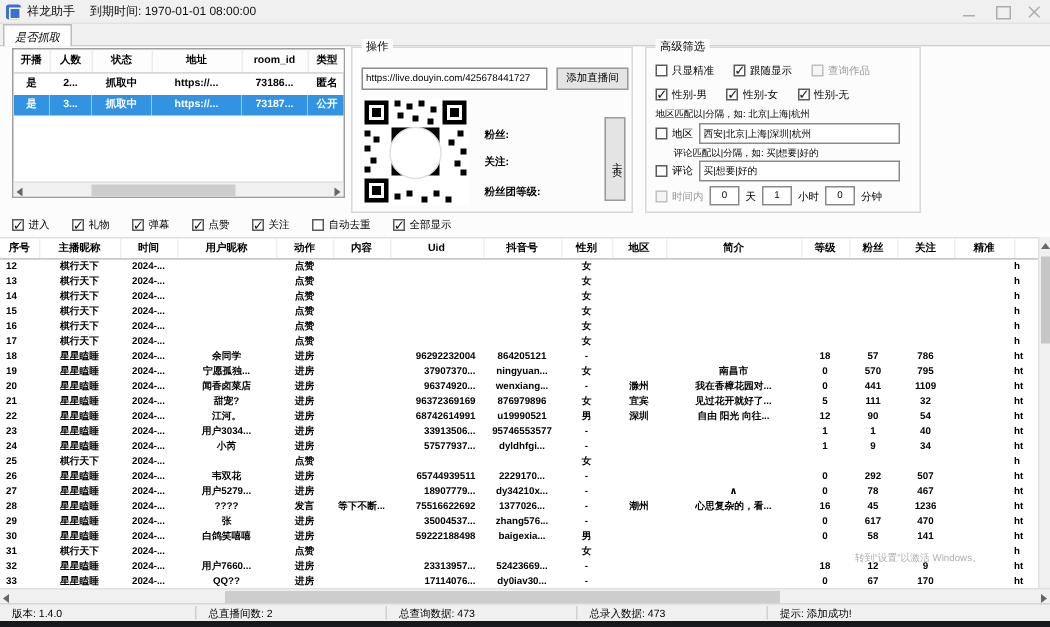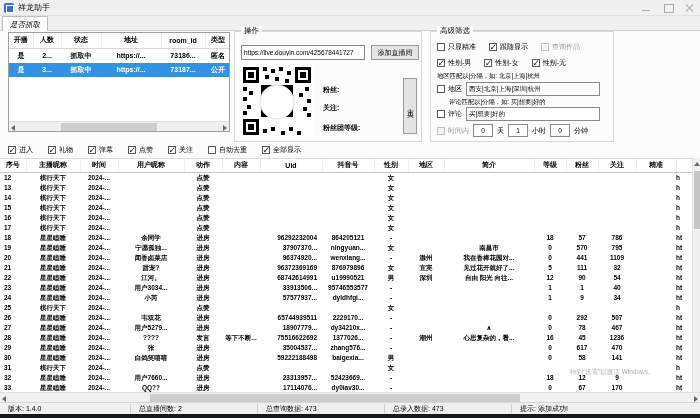--- a/index.html
+++ b/index.html
@@ -102,20 +102,21 @@
   #wm1 { font-size:10.5px; }
   #wm2 { font-size:6.5px; margin-top:2px; }
 </style>
 </head>
 <body>
 
 <div class="abs" id="titlebar">
   <span id="app-icon"></span>
   <span class="title-text">祥龙助手</span>
   <span id="title-gap"></span>
+  <span class="title-text">到期时间: 1970-01-01 08:00:00</span>
   <span id="winbtns">
     <span class="winbtn min"></span>
     <span class="winbtn max"></span>
     <span class="winbtn close"></span>
   </span>
 </div>
 
 <div class="abs" id="tabstrip">
   <span id="tab-capture">是否抓取</span>
 </div>

